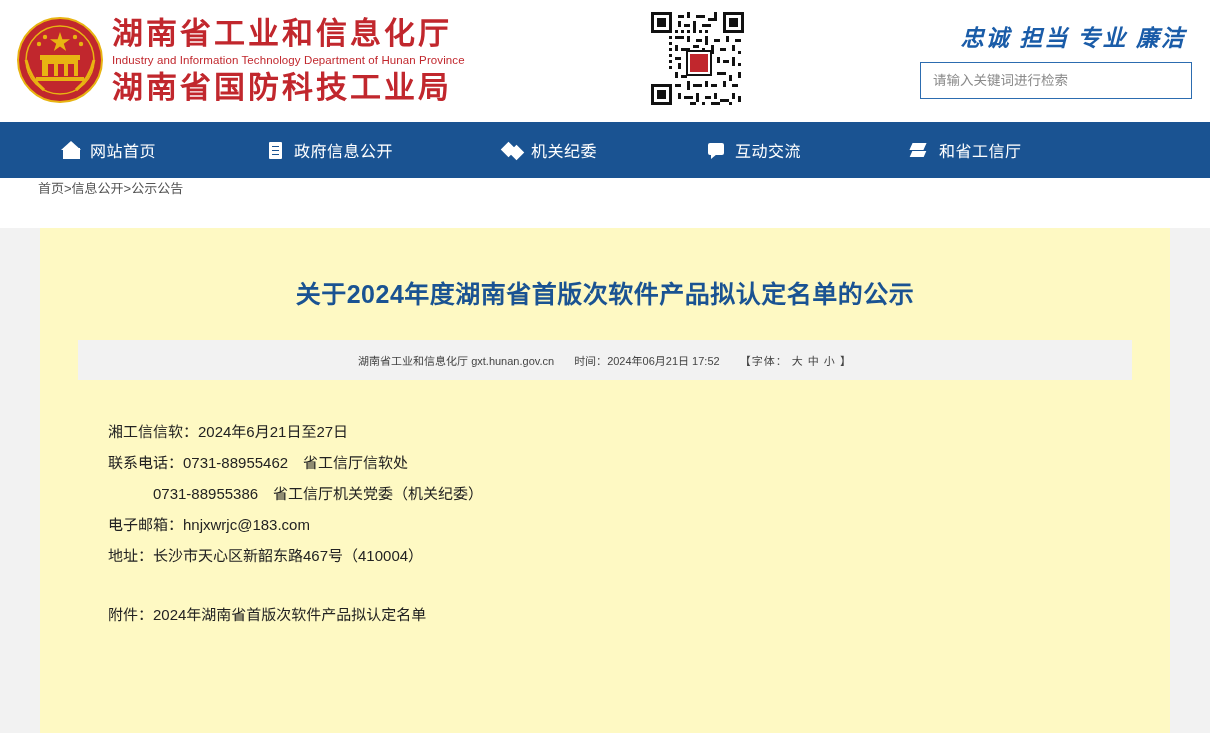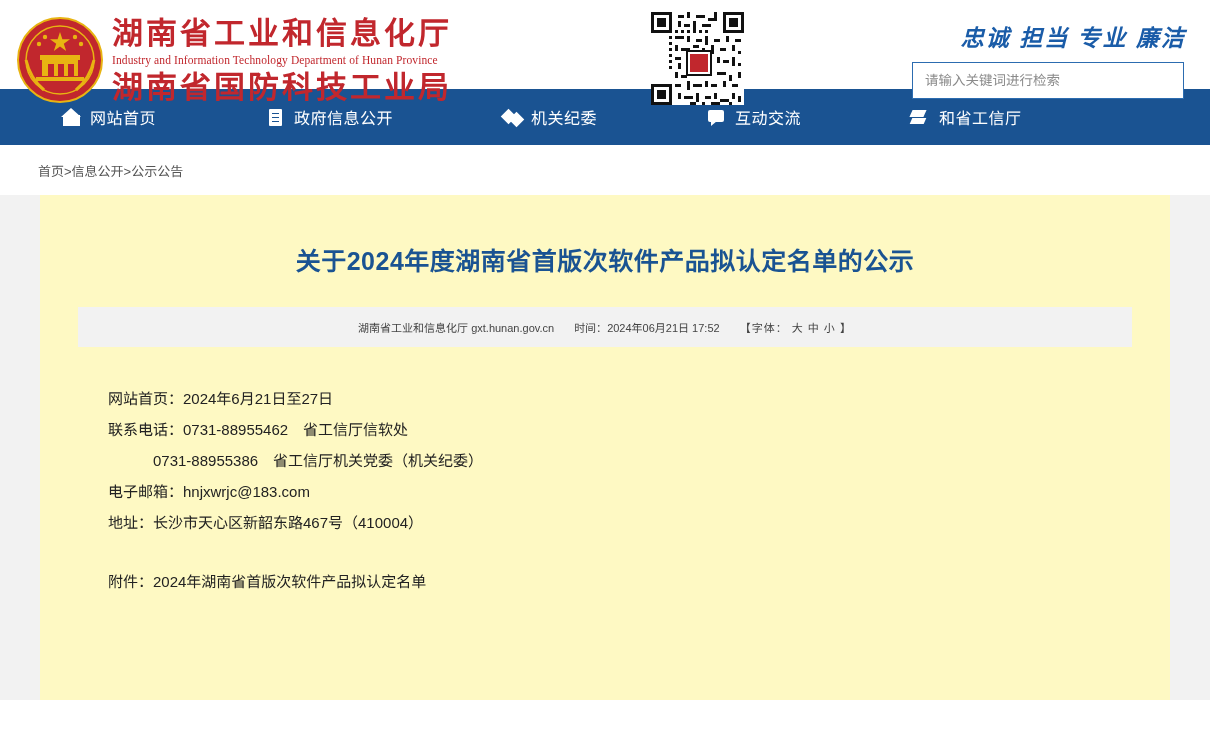--- a/index.html
+++ b/index.html
@@ -11,21 +11,21 @@
     height: 733px;
     background: #ffffff;
     font-family: "Liberation Sans", "DejaVu Sans", sans-serif;
     color: #333;
     overflow: hidden;
   }
 
   
   .header {
     position: relative;
-    height: 89px;
+    height: 122px;
     background: #ffffff;
     border-bottom: 0;
   }
   .emblem {
     position: absolute;
     left: 14px;
     top: 14px;
     width: 92px;
     height: 92px;
   }
@@ -40,21 +40,20 @@
     color: #c1272d;
     letter-spacing: 3px;
     line-height: 36px;
     font-family: "Liberation Sans", "DejaVu Sans", sans-serif;
   }
   .title-en {
     font-size: 11.5px;
     color: #c1272d;
     line-height: 16px;
     letter-spacing: 0.1px;
-    font-family: Liberation Serif, serif;
   }
   .title-cn-2 {
     font-size: 31px;
     font-weight: bold;
     color: #c1272d;
     letter-spacing: 3px;
     line-height: 36px;
     margin-top: 2px;
   }
   .qr {
@@ -71,21 +70,21 @@
     top: 19px;
     font-size: 23px;
     font-weight: bold;
     font-style: italic;
     color: #1a5ca8;
     letter-spacing: 2px;
     white-space: nowrap;
   }
   .search-box {
     position: absolute;
-    right: 26px;
+    right: 18px;
     top: 62px;
     width: 272px;
     height: 37px;
     border: 1px solid #2c6cb0;
     box-sizing: border-box;
     background: #fff;
   }
   .search-box input {
     width: 100%;
     height: 100%;
@@ -169,21 +168,20 @@
   .ico-layers::after{
     content:""; position:absolute; left:0px; top:10px; width:14px; height:6px;
     background:#fff; transform:skewX(-24deg);
   }
 
   
   .breadcrumb-wrap {
     background: #ffffff;
     height: 50px;
     display: flex;
-    align-items: center;
     padding-left: 38px;
     box-sizing: border-box;
   }
   .breadcrumb {
     font-size: 13px;
     color: #555;
   }
 
   
   .page-bg {
@@ -414,21 +412,21 @@
       <span class="fontsize">
         <span>【字体：</span>
         <span>大</span>
         <span>中</span>
         <span>小</span>
         <span>】</span>
       </span>
     </div>
 
     <div class="body-text">
-      <p class="pad-left-1">网站首页：2024年6月21日至27日</p>
+      <p class="pad-left-1">湘工信信软：2024年6月21日至27日</p>
       <p class="pad-left-1">联系电话：0731-88955462　省工信厅信软处</p>
       <p class="pad-left-2">0731-88955386　省工信厅机关党委（机关纪委）</p>
       <p class="pad-left-1">电子邮箱：hnjxwrjc@183.com</p>
       <p class="pad-left-1">地址：长沙市天心区新韶东路467号（410004）</p>
       <div class="spacer"></div>
       <p class="pad-left-1">附件：2024年湖南省首版次软件产品拟认定名单</p>
     </div>
 
   </div>
 </div>

